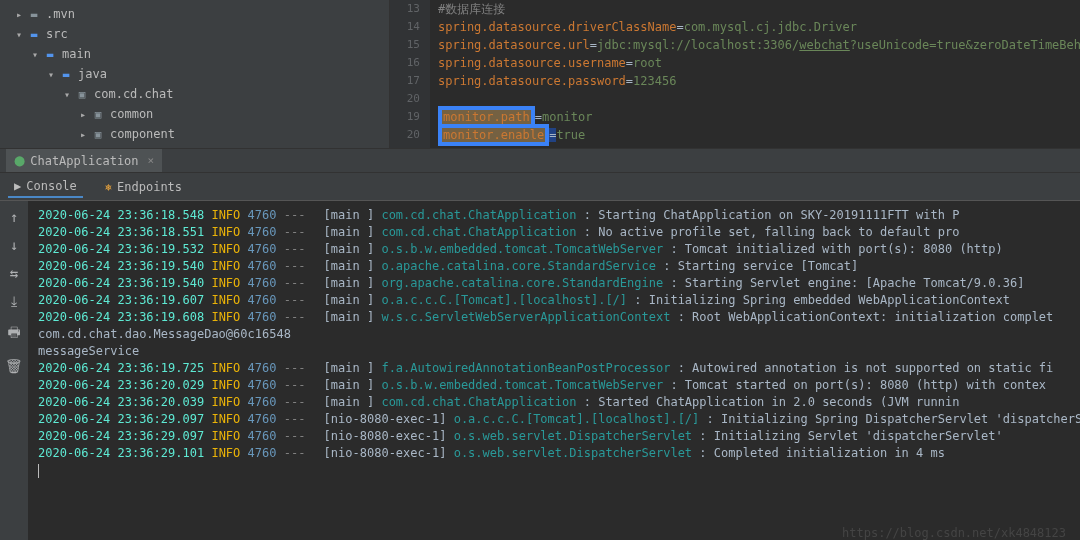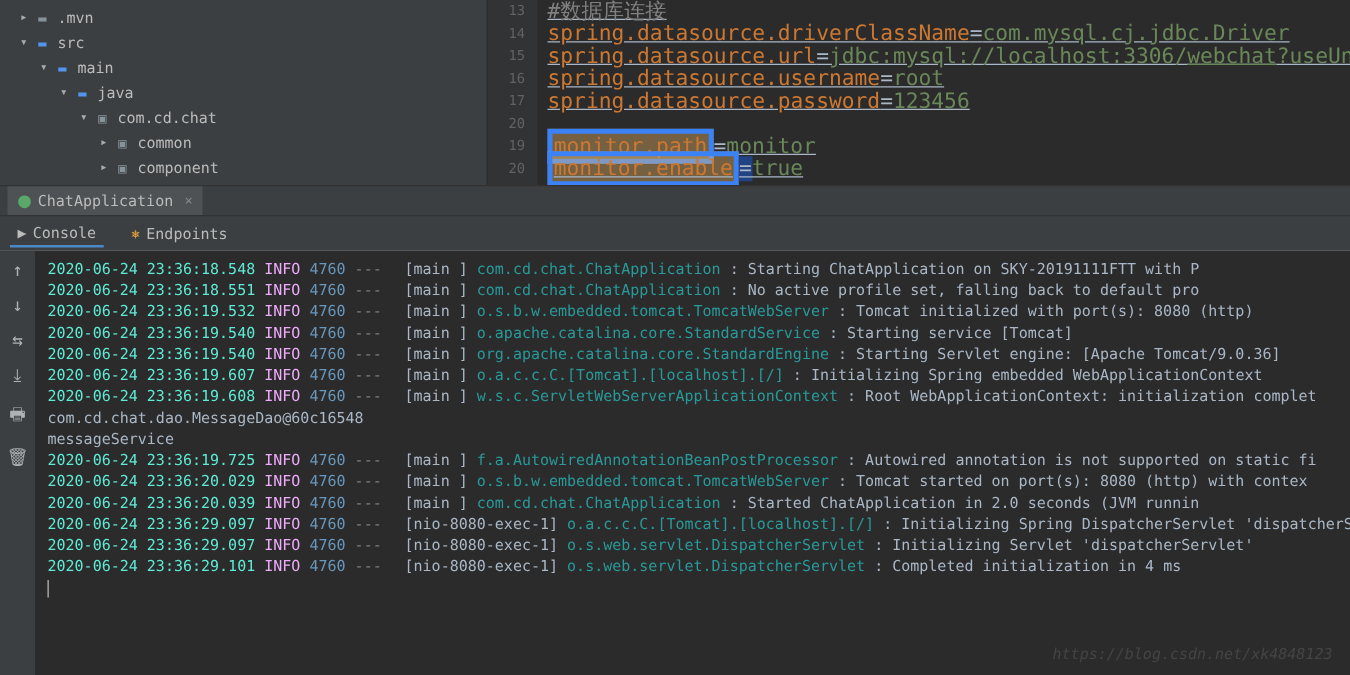--- a/index.html
+++ b/index.html
@@ -7,21 +7,21 @@
   .top { display: flex; height: 148px; }
   .sidebar { width: 390px; background: #3c3f41; border-right: 1px solid #323232; padding: 4px 0; overflow: hidden; }
   .tree-item { display: flex; align-items: center; height: 20px; padding: 0 4px; cursor: pointer; white-space: nowrap; color: #bbbbbb; }
   .arrow { width: 10px; margin-right: 2px; color: #a9a9a9; font-size: 10px; display: inline-block; text-align: center; }
   .icon { width: 16px; height: 16px; margin-right: 4px; display: inline-flex; align-items: center; justify-content: center; font-size: 11px; }
   .folder-blue { color: #5394ec; }
   .folder-gray { color: #87939a; }
   .editor { flex: 1; background: #2b2b2b; display: flex; overflow: hidden; }
   .gutter { width: 40px; background: #313335; color: #606366; text-align: right; padding-right: 10px; line-height: 18px; font-size: 11px; }
   .gutter div { height: 18px; }
-  .code { flex: 1; padding-left: 8px; line-height: 18px; font-size: 17px; white-space: nowrap; overflow: hidden; text-decoration: underline; }
+  .code { flex: 1; padding-left: 8px; line-height: 18px; font-size: 12px; white-space: nowrap; overflow: hidden; }
   .code div { height: 18px; }
   .key { color: #cc7832; }
   .eq { color: #a9b7c6; }
   .val { color: #6a8759; }
   .url-u { color: #6a8759; text-decoration: underline; text-decoration-color: #6a8759; }
   .hl2 { background: #214283; }
   .tabs { height: 25px; background: #3c3f41; display: flex; align-items: center; border-top: 1px solid #323232; border-bottom: 1px solid #323232; padding-left: 6px; }
   .tab { display: flex; align-items: center; padding: 0 8px; height: 100%; color: #bbbbbb; cursor: pointer; gap: 5px; }
   .tab.active { background: #4e5254; }
   .green-dot { color: #59a869; font-size: 10px; }
@@ -29,28 +29,28 @@
   .sub-tabs { height: 28px; background: #3c3f41; display: flex; align-items: center; padding-left: 8px; gap: 16px; border-bottom: 1px solid #555; }
   .sub-tab { display: flex; align-items: center; gap: 5px; color: #bbbbbb; cursor: pointer; padding: 3px 6px; }
   .sub-tab.active { border-bottom: 2px solid #4a88c7; }
   .orange { color: #e8a33d; }
   .console-area { display: flex; flex: 1; background: #2b2b2b; height: calc(540px - 148px - 25px - 28px); }
   .toolbar { width: 28px; background: #3c3f41; display: flex; flex-direction: column; align-items: center; padding-top: 8px; gap: 12px; }
   .tool-icon { color: #afb1b3; cursor: pointer; font-size: 14px; }
   .console { flex: 1; padding: 6px 10px; font-size: 12px; line-height: 17px; overflow: hidden; white-space: nowrap; }
   .log-line { height: 17px; }
   .ts { color: #5eead4; }
-  .info { color: #f0abfc; }
+  .info { color: #eab308; }
   .pid { color: #6897bb; }
   .dash { color: #808080; }
   .thread { color: #a9b7c6; margin-left: 11px; }
   .logger { color: #299999; }
   .msg { color: #a9b7c6; }
   .cursor { display: inline-block; width: 1px; height: 14px; background: #bbbbbb; vertical-align: middle; }
-  .watermark { position: absolute; bottom: 10px; right: 14px; color: #555; font-size: 12px; opacity: 0.6; font-style: italic; }
+  .watermark { position: absolute; bottom: 0; right: 14px; color: #555; font-size: 12px; opacity: 0.6; }
   .selmark { background: rgba(255,198,109,0.35); border: 4px solid #3b82f6; padding: 0 1px; }
 </style>
 </head>
 <body>
 
 <div class="top">
   <div class="sidebar">
     <div class="tree-item" style="padding-left:14px">
         <span class="arrow">▸</span>
         <span class="icon folder-gray">▬</span>

